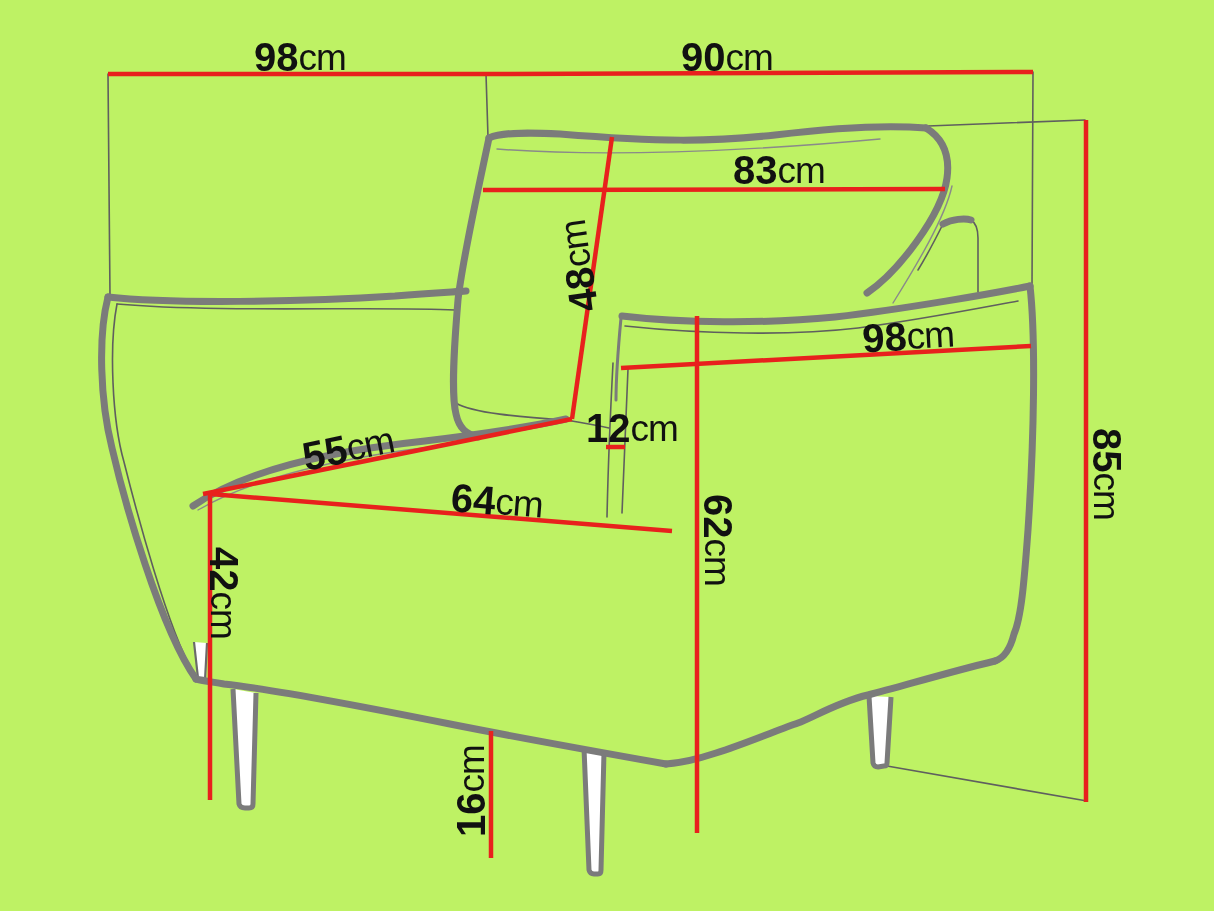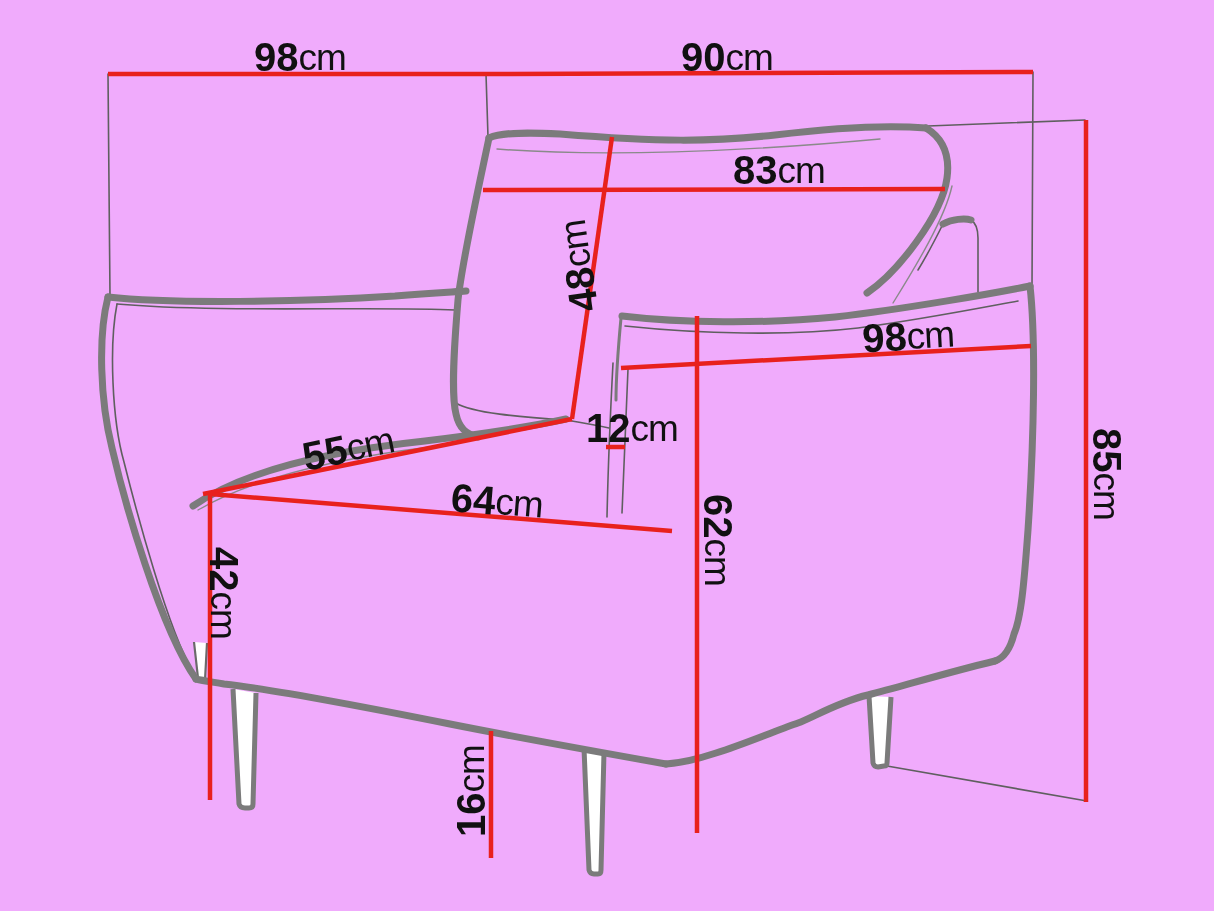--- a/index.html
+++ b/index.html
@@ -1,16 +1,16 @@
 <!DOCTYPE html>
 <html><head>
 <meta charset="utf-8">
 <style>
   html,body{margin:0;padding:0;background:#ffffff;}
-  .stage{position:relative;width:1214px;height:911px;background:#f0abfc;overflow:hidden;}
+  .stage{position:relative;width:1214px;height:911px;background:#bef264;overflow:hidden;}
   svg{display:block;}
   .thick{fill:none;stroke:#7b7b7b;stroke-width:7;stroke-linecap:round;stroke-linejoin:round;}
   .med{fill:none;stroke:#7b7b7b;stroke-width:3;stroke-linecap:round;}
   .thin{fill:none;stroke:#5f5f5f;stroke-width:1.6;stroke-linecap:round;}
   .seam{fill:none;stroke:#8a8a8a;stroke-width:1.4;stroke-linecap:round;}
   .leg{fill:#ffffff;stroke:#7b7b7b;stroke-width:5;stroke-linejoin:round;}
   .legthin{fill:#ffffff;stroke:#6a6a6a;stroke-width:2.2;stroke-linejoin:round;}
   .red{fill:none;stroke:#e8211d;stroke-width:4.5;stroke-linecap:butt;}
   text{font-family:"Liberation Sans", sans-serif;fill:#111111;}
   .n{font-size:40px;font-weight:bold;}

